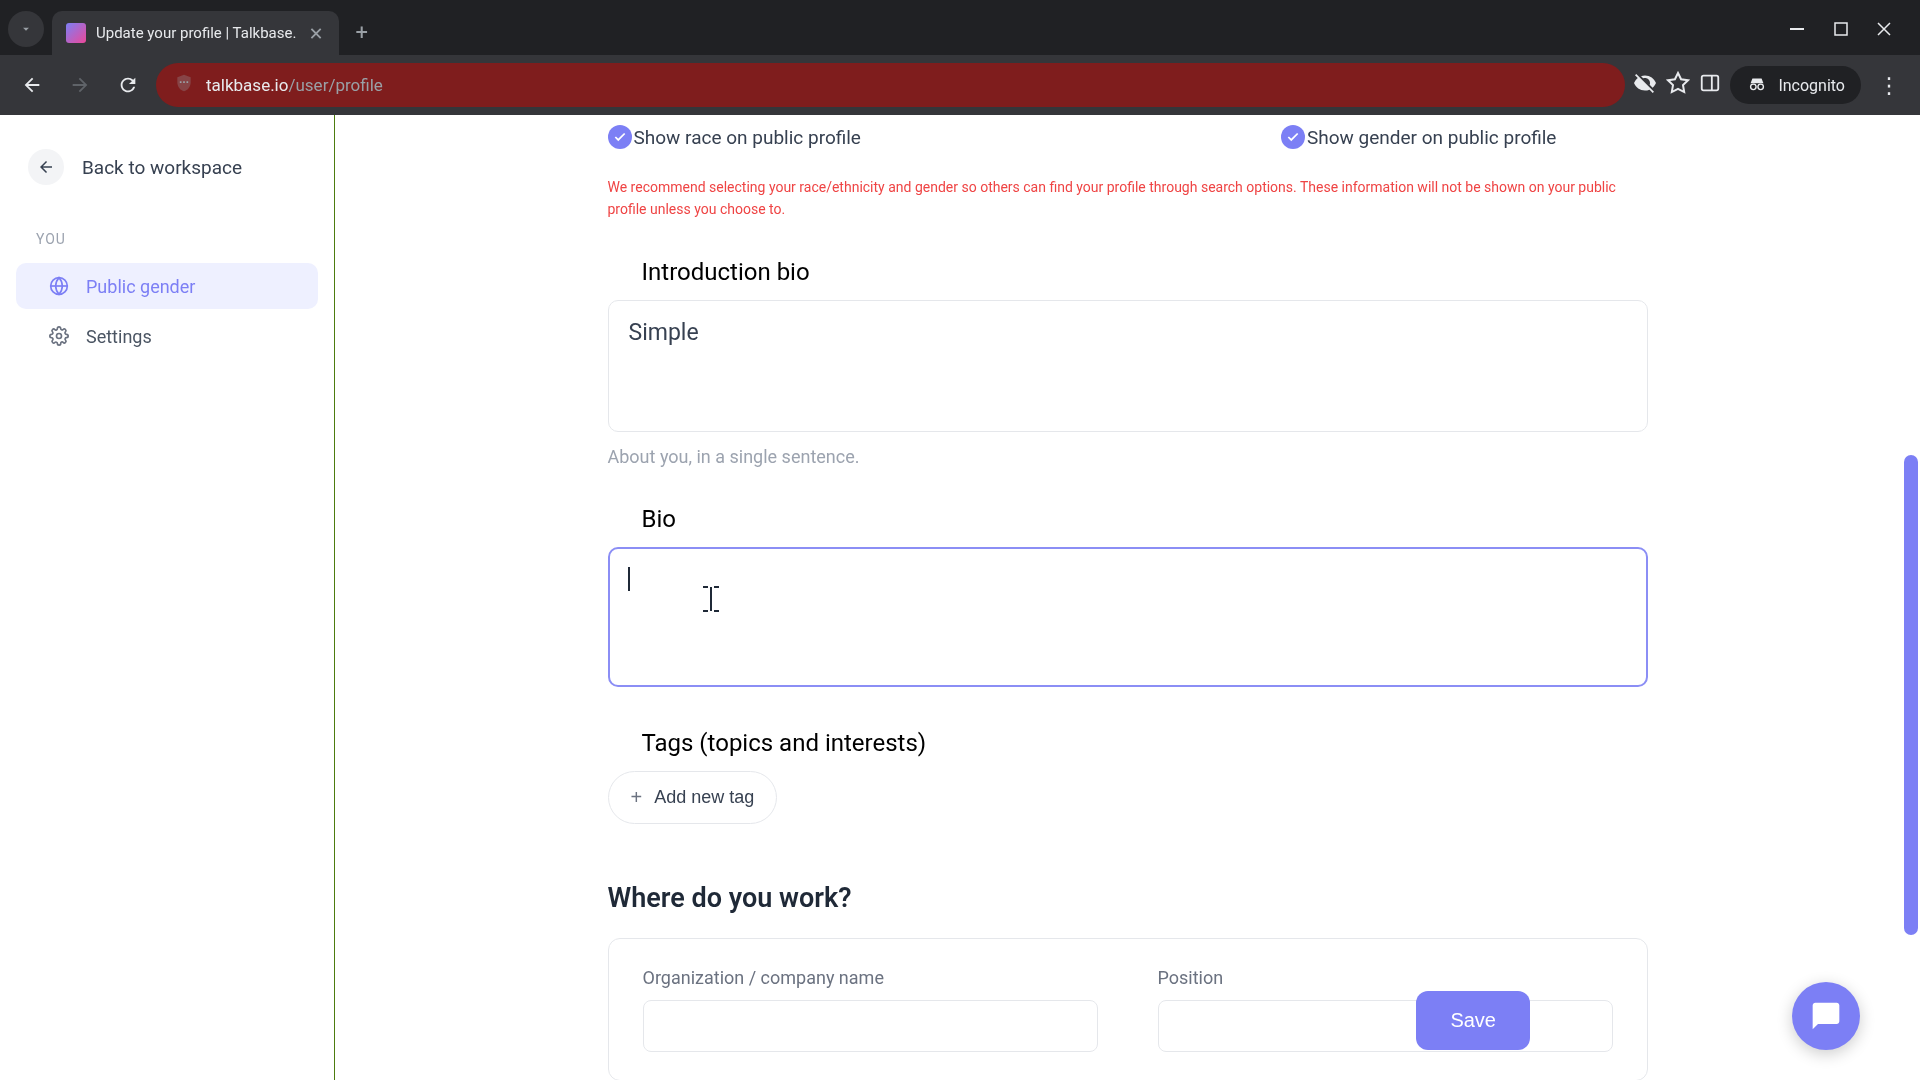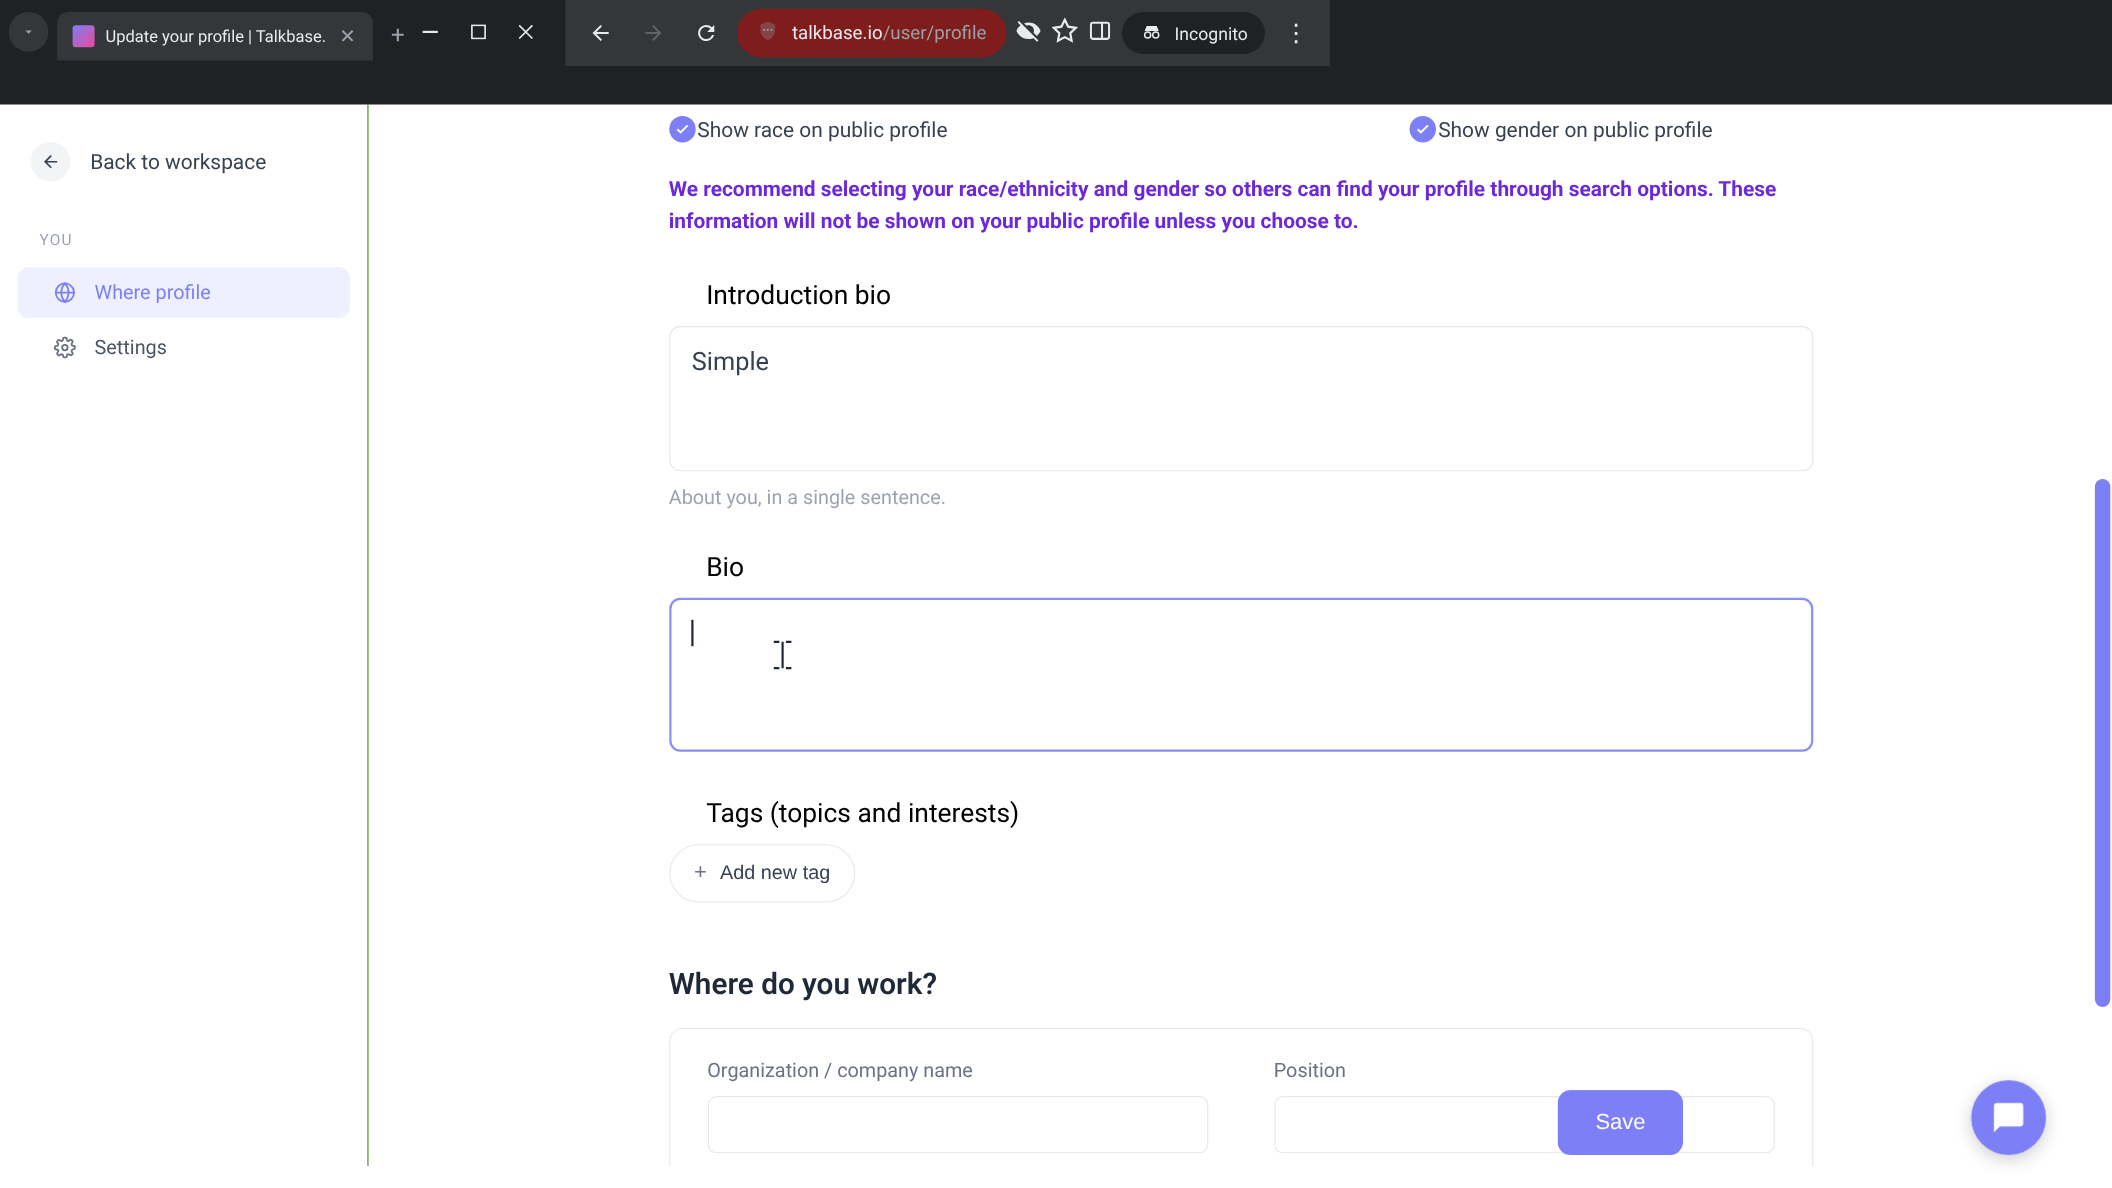--- a/index.html
+++ b/index.html
@@ -1,19 +1,19 @@
 <!DOCTYPE html>
 <html><head>
   <meta charset="utf-8">
   <style>
     * { box-sizing: border-box; margin: 0; padding: 0; }
     body { font-family: -apple-system, BlinkMacSystemFont, 'Segoe UI', Roboto, sans-serif; background: #fff; overflow: hidden; width: 1920px; height: 1080px; }
     
     
-    .browser-chrome { background: #202124; height: 95px; display: flex; flex-direction: row; }
+    .browser-chrome { background: #202124; height: 115px; display: flex; flex-direction: column; }
     .tab-bar { height: 55px; display: flex; align-items: flex-end; padding: 0 8px; }
     .tab-dropdown { width: 36px; height: 36px; background: #35363a; border-radius: 50%; display: flex; align-items: center; justify-content: center; margin-right: 8px; margin-bottom: 8px; }
     .tab-dropdown svg { fill: #9aa0a6; }
     .tab { background: #35363a; height: 44px; border-radius: 10px 10px 0 0; display: flex; align-items: center; padding: 0 14px; min-width: 280px; gap: 10px; }
     .favicon { width: 20px; height: 20px; background: linear-gradient(135deg, #7c7ff5, #ec4899); border-radius: 3px; }
     .tab-title { color: #e8eaed; font-size: 15px; flex: 1; white-space: nowrap; overflow: hidden; text-overflow: ellipsis; }
     .tab-close { color: #9aa0a6; font-size: 18px; cursor: pointer; padding: 2px; }
     .new-tab { color: #9aa0a6; font-size: 22px; padding: 0 16px; cursor: pointer; margin-bottom: 10px; }
     .window-controls { margin-left: auto; display: flex; gap: 28px; padding-right: 20px; margin-bottom: 14px; }
     .window-btn { color: #e8eaed; cursor: pointer; }
@@ -46,21 +46,21 @@
     
     .main { flex: 1; overflow-y: auto; position: relative; }
     .content { max-width: 1080px; margin: 0 auto; padding: 10px 20px 140px; }
     
     .checkbox-row { display: flex; gap: 420px; margin-bottom: 28px; }
     .checkbox-item { display: flex; align-items: center; gap: 2px; }
     .checkbox { width: 24px; height: 24px; background: #7c7ff5; border-radius: 50%; display: flex; align-items: center; justify-content: center; }
     .checkbox svg { stroke: white; stroke-width: 3; fill: none; }
     .checkbox-label { font-size: 19px; color: #374151; }
     
-    .help-text { font-size: 19px; color: #6d28d9; line-height: 1.55; margin-bottom: 38px; font-weight: bold; }
+    .help-text { font-size: 14px; color: #ef4444; line-height: 1.55; margin-bottom: 38px; }
     
     .field-label { font-size: 24px; color: #000000; margin-bottom: 14px; margin-left: 34px; }
     .textarea { width: 100%; border: 1px solid #e5e7eb; border-radius: 10px; padding: 18px 20px; font-size: 23px; font-family: inherit; resize: none; color: #374151; }
     .textarea.intro { height: 132px; margin-bottom: 10px; }
     .textarea.bio { height: 140px; border: 2px solid #8b8ef5; outline: none; }
     .hint-text { font-size: 18px; color: #9ca3af; margin-bottom: 38px; }
     
     .section-heading { font-size: 27px; font-weight: 600; color: #1f2937; margin: 38px 0 24px; }
     
     .add-tag-btn { display: inline-flex; align-items: center; gap: 12px; padding: 14px 22px; border: 1px solid #e5e7eb; border-radius: 999px; font-size: 18px; color: #374151; cursor: pointer; background: white; margin-bottom: 20px; }
@@ -169,21 +169,21 @@
     </div>
     <div class="section-label">YOU</div>
     <div class="nav-item active">
       <span class="nav-icon">
           <svg width="20" height="20" viewBox="0 0 24 24" fill="none" stroke="#7c7ff5" stroke-width="2">
             <circle cx="12" cy="12" r="10"></circle>
             <line x1="2" y1="12" x2="22" y2="12"></line>
             <path d="M12 2a15.3 15.3 0 014 10 15.3 15.3 0 01-4 10 15.3 15.3 0 01-4-10 15.3 15.3 0 014-10z"></path>
           </svg>
         </span>
-      <span>Where profile</span>
+      <span>Public gender</span>
     </div>
     <div class="nav-item">
       <span class="nav-icon">
           <svg width="20" height="20" viewBox="0 0 24 24" fill="none" stroke="#6b7280" stroke-width="2">
             <circle cx="12" cy="12" r="3"></circle>
             <path d="M19.4 15a1.65 1.65 0 00.33 1.82l.06.06a2 2 0 01-2.83 2.83l-.06-.06a1.65 1.65 0 00-1.82-.33 1.65 1.65 0 00-1 1.51V21a2 2 0 01-4 0v-.09A1.65 1.65 0 009 19.4a1.65 1.65 0 00-1.82.33l-.06.06a2 2 0 01-2.83-2.83l.06-.06a1.65 1.65 0 00.33-1.82 1.65 1.65 0 00-1.51-1H3a2 2 0 010-4h.09A1.65 1.65 0 004.6 9a1.65 1.65 0 00-.33-1.82l-.06-.06a2 2 0 012.83-2.83l.06.06a1.65 1.65 0 001.82.33H9a1.65 1.65 0 001-1.51V3a2 2 0 014 0v.09a1.65 1.65 0 001 1.51 1.65 1.65 0 001.82-.33l.06-.06a2 2 0 012.83 2.83l-.06.06a1.65 1.65 0 00-.33 1.82V9a1.65 1.65 0 001.51 1H21a2 2 0 010 4h-.09a1.65 1.65 0 00-1.51 1z"></path>
           </svg>
         </span>
       <span>Settings</span>
     </div>

